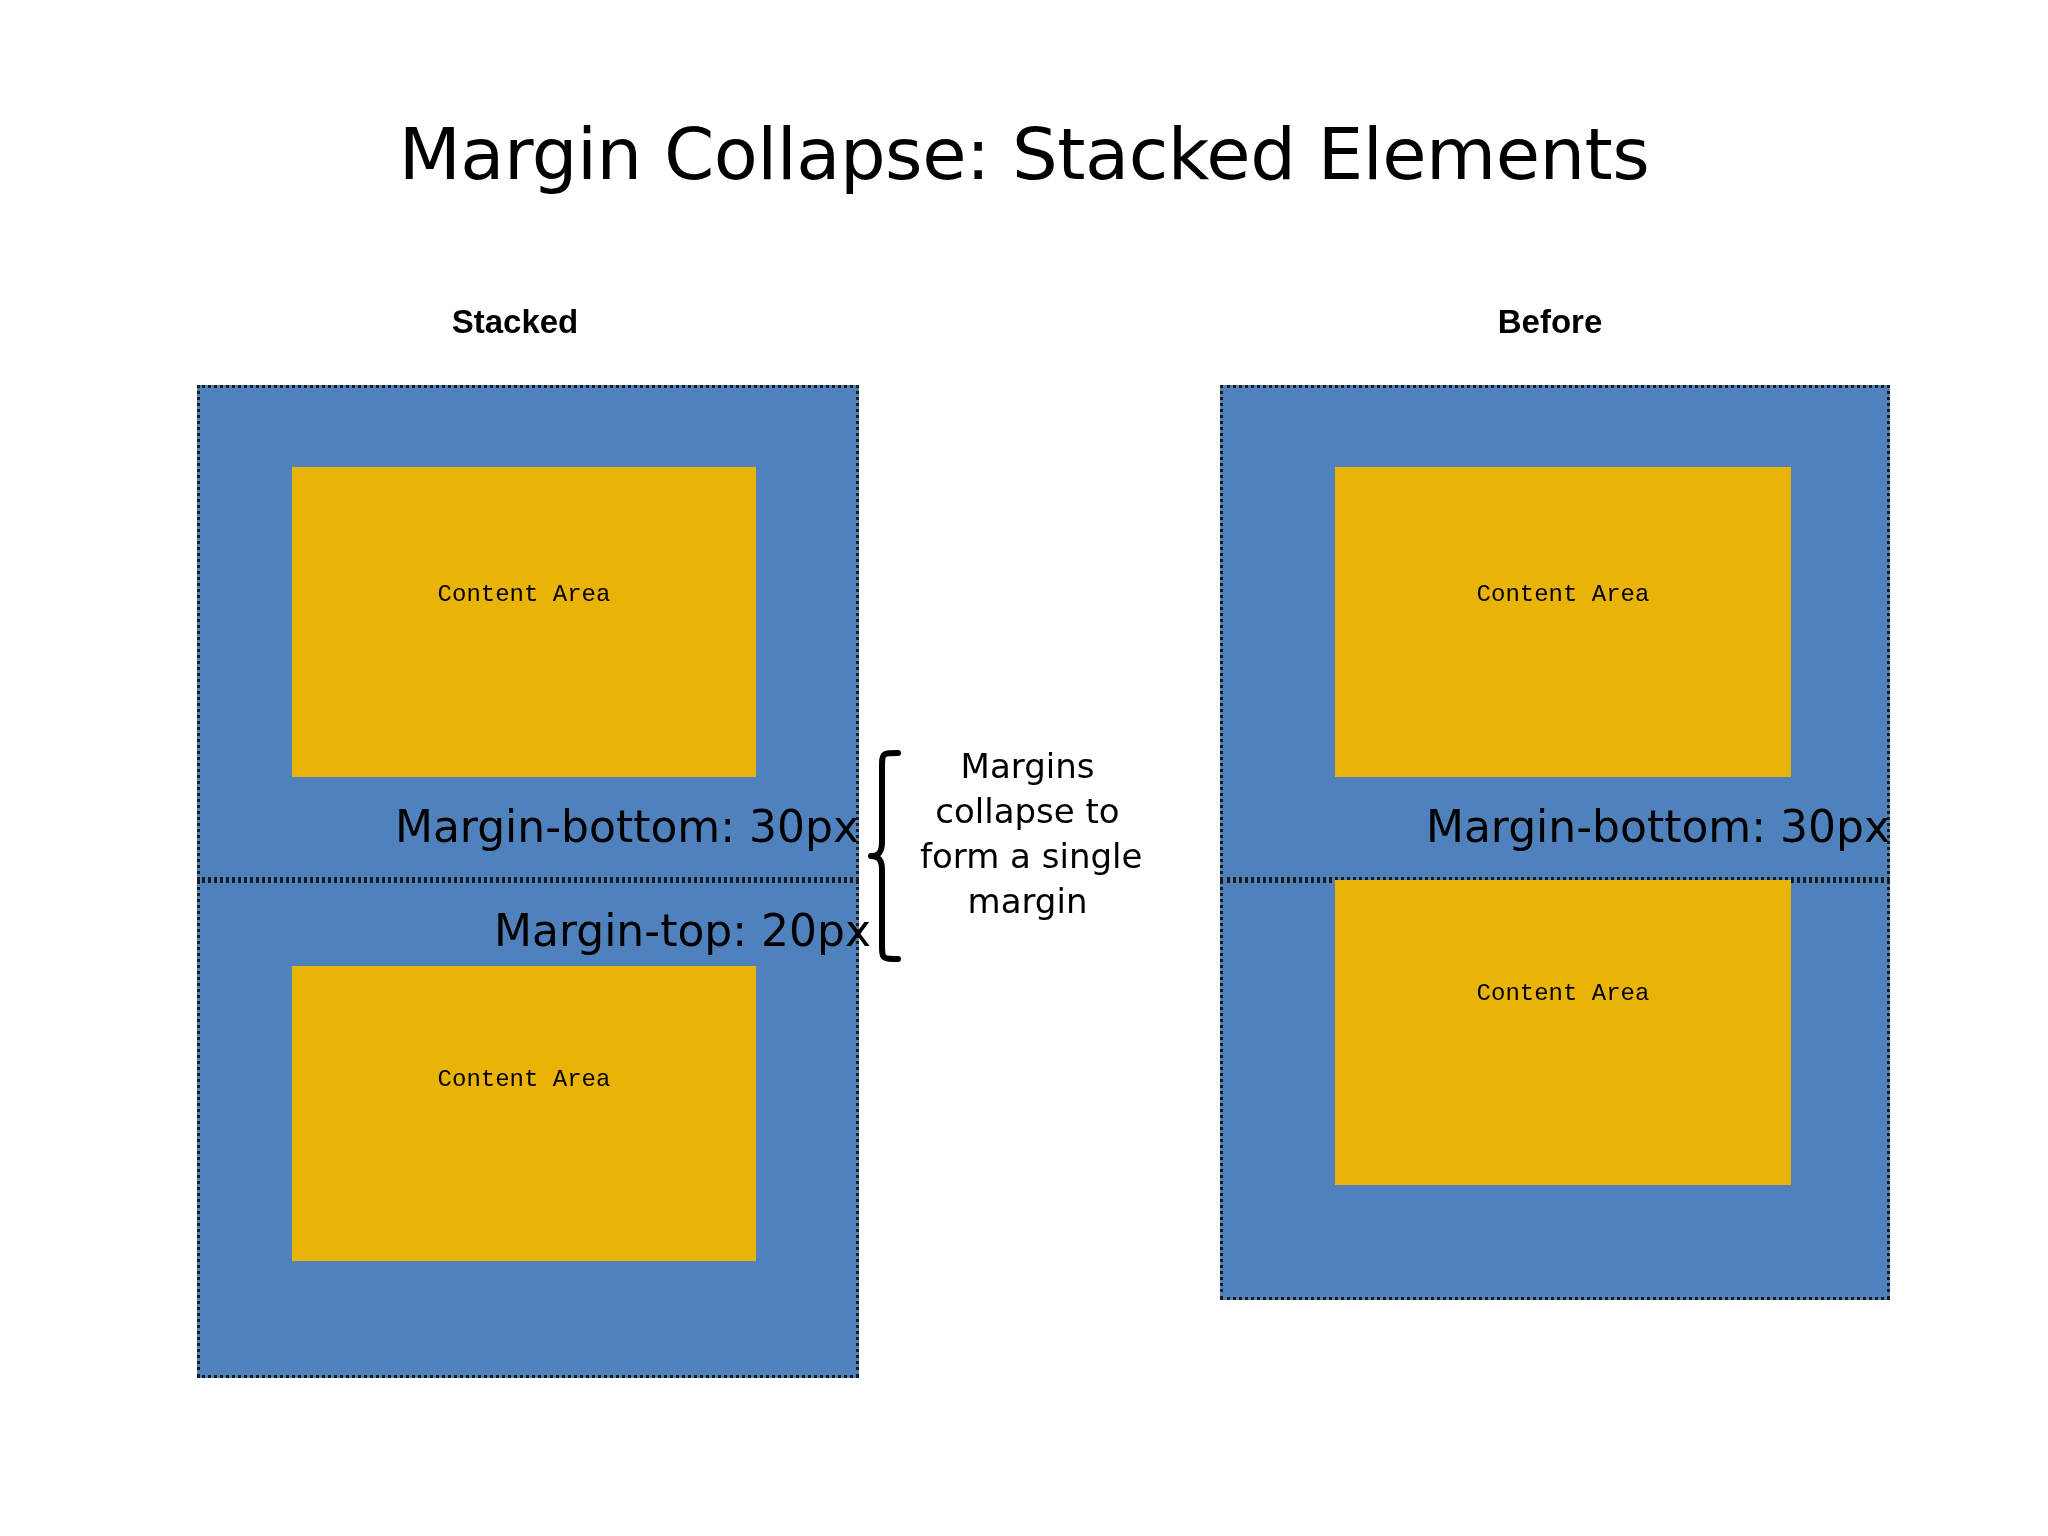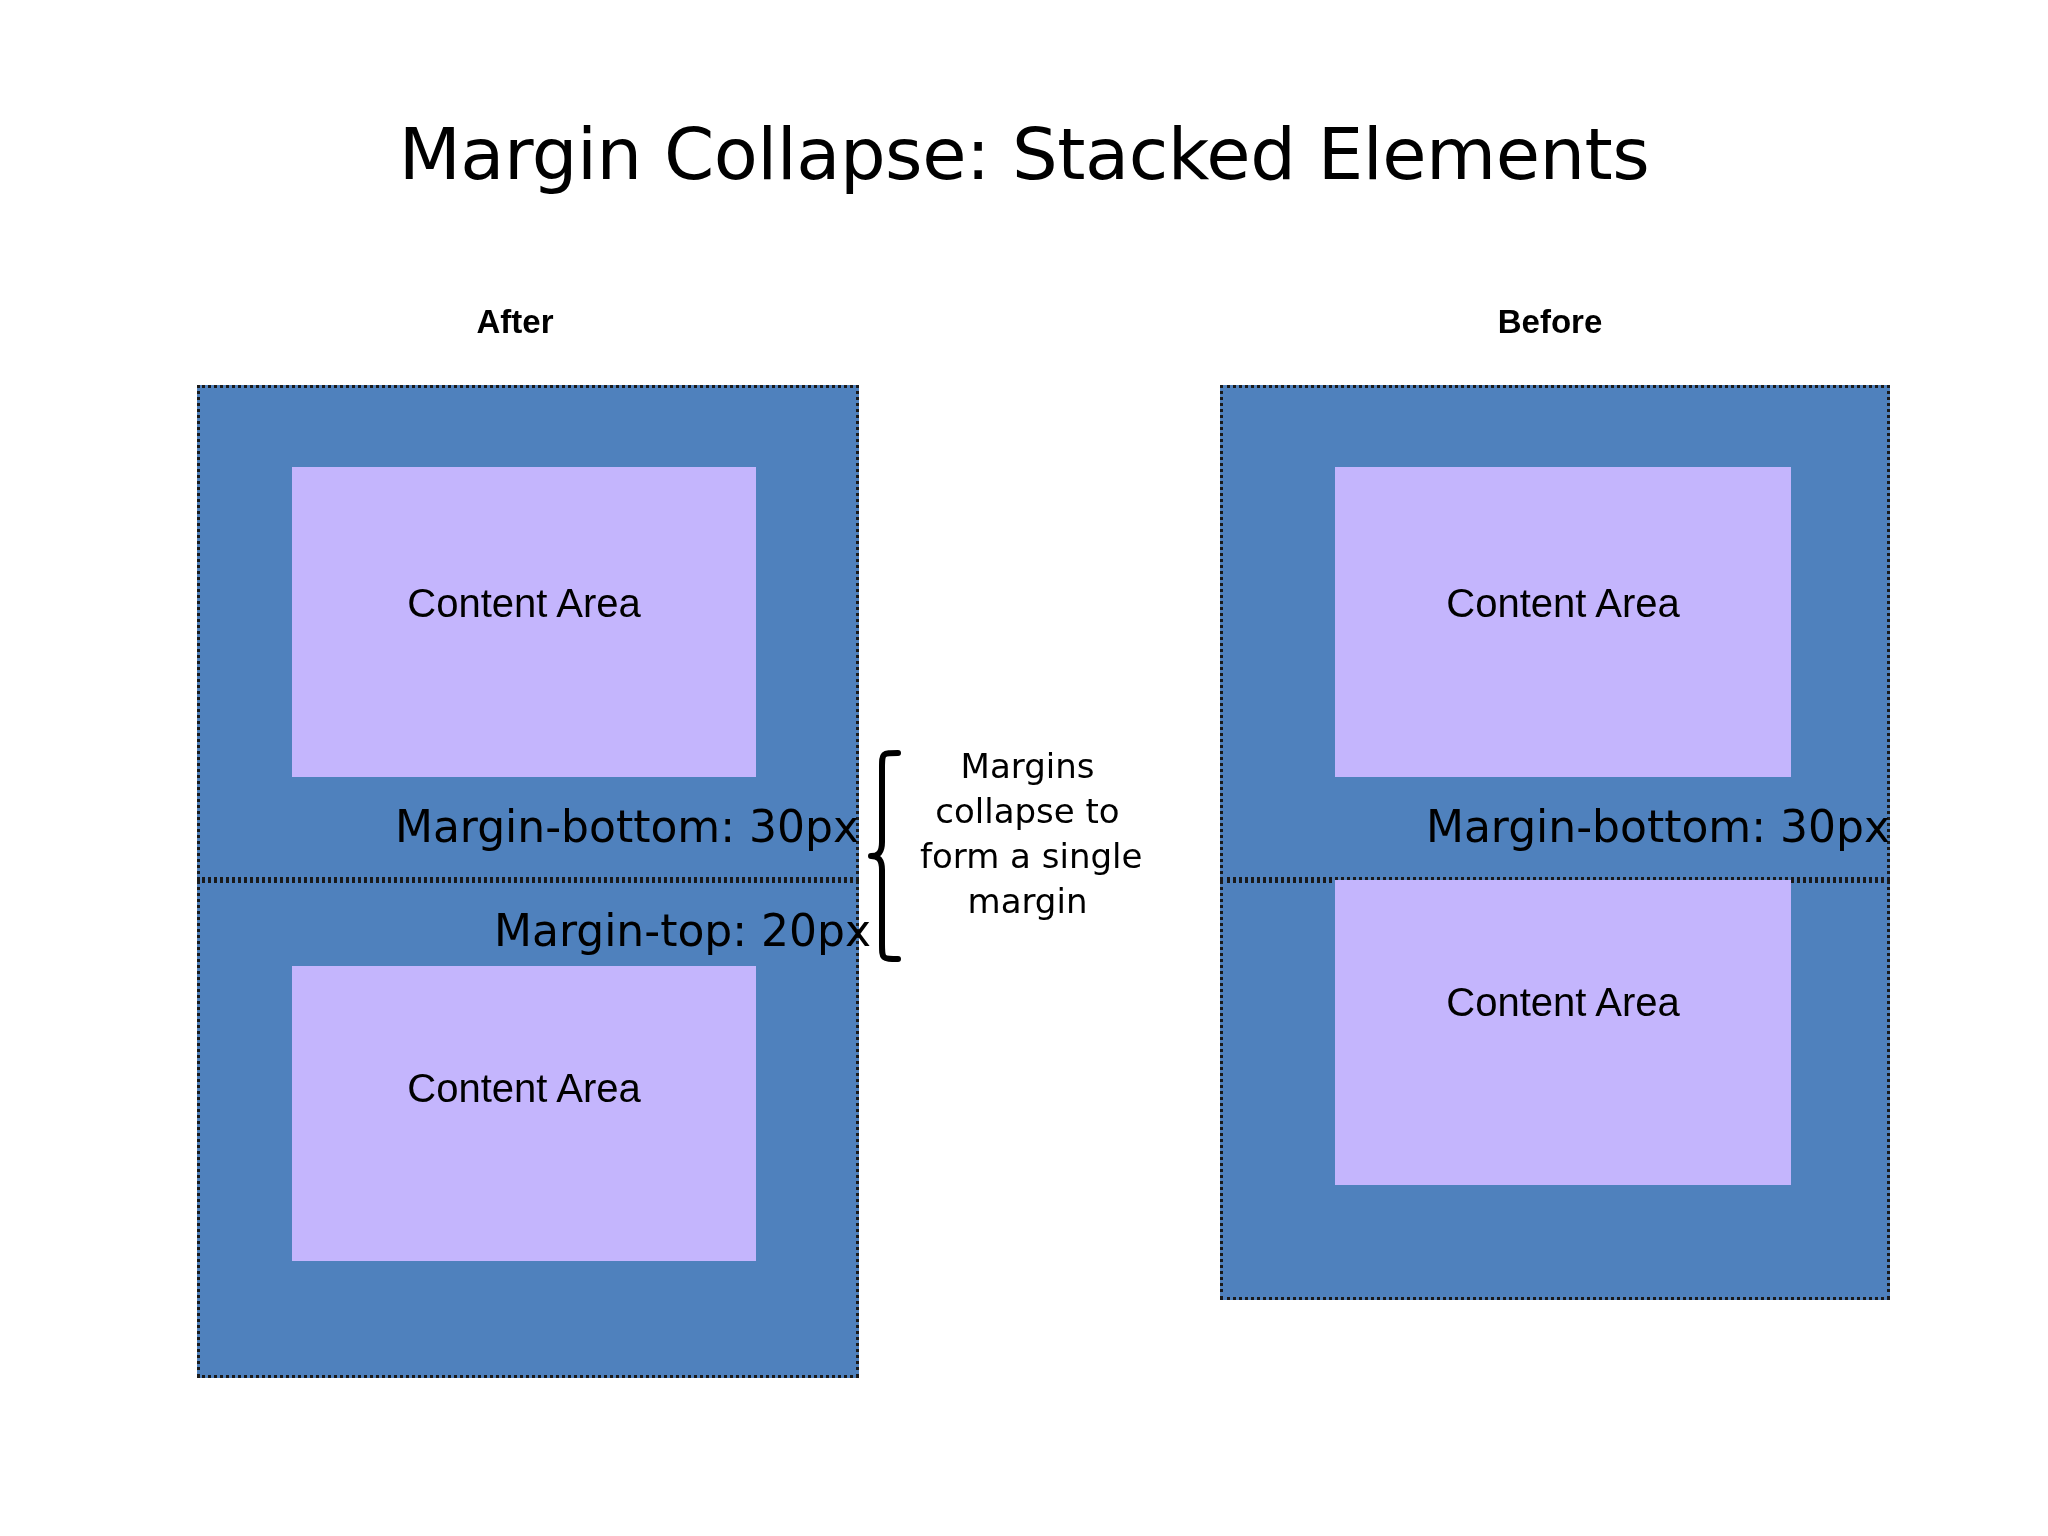--- a/index.html
+++ b/index.html
@@ -57,24 +57,24 @@
   
   #before-box-top    { left: 197px; top: 385px;  width: 662px; height: 495px; }
   #before-box-bottom { left: 197px; top: 880px;  width: 662px; height: 498px; }
   
   #after-box-top     { left: 1220px; top: 385px; width: 670px; height: 495px; }
   #after-box-bottom  { left: 1220px; top: 880px; width: 670px; height: 420px; }
 
   
   .content-area {
     position: absolute;
-    background: #c4b5fd;
+    background: #eab308;
     box-sizing: border-box;
-    font-family: Liberation Sans, sans-serif;
-    font-size: 40px;
+    font-family: Liberation Mono, monospace;
+    font-size: 24px;
     color: #000000;
     text-align: center;
     white-space: nowrap;
   }
   .content-area > .content-label {
     position: absolute;
     left: 0;
     width: 100%;
     text-align: center;
   }
@@ -126,21 +126,21 @@
     line-height: 1.32;
     color: #000000;
   }
   #annotation-text div { white-space: nowrap; }
 </style>
 </head>
 <body>
 
 <div id="slide-title">Margin Collapse: Stacked Elements</div>
 
-<div id="caption-before" class="column-caption">After</div>
+<div id="caption-before" class="column-caption">Stacked</div>
 
 <div id="caption-after" class="column-caption">Before</div>
 
 <div id="before-box-top" class="margin-box"></div>
 
 <div id="before-box-bottom" class="margin-box"></div>
 
 <div id="content-before-top" class="content-area">
   <span class="content-label">Content Area</span>
 </div>

